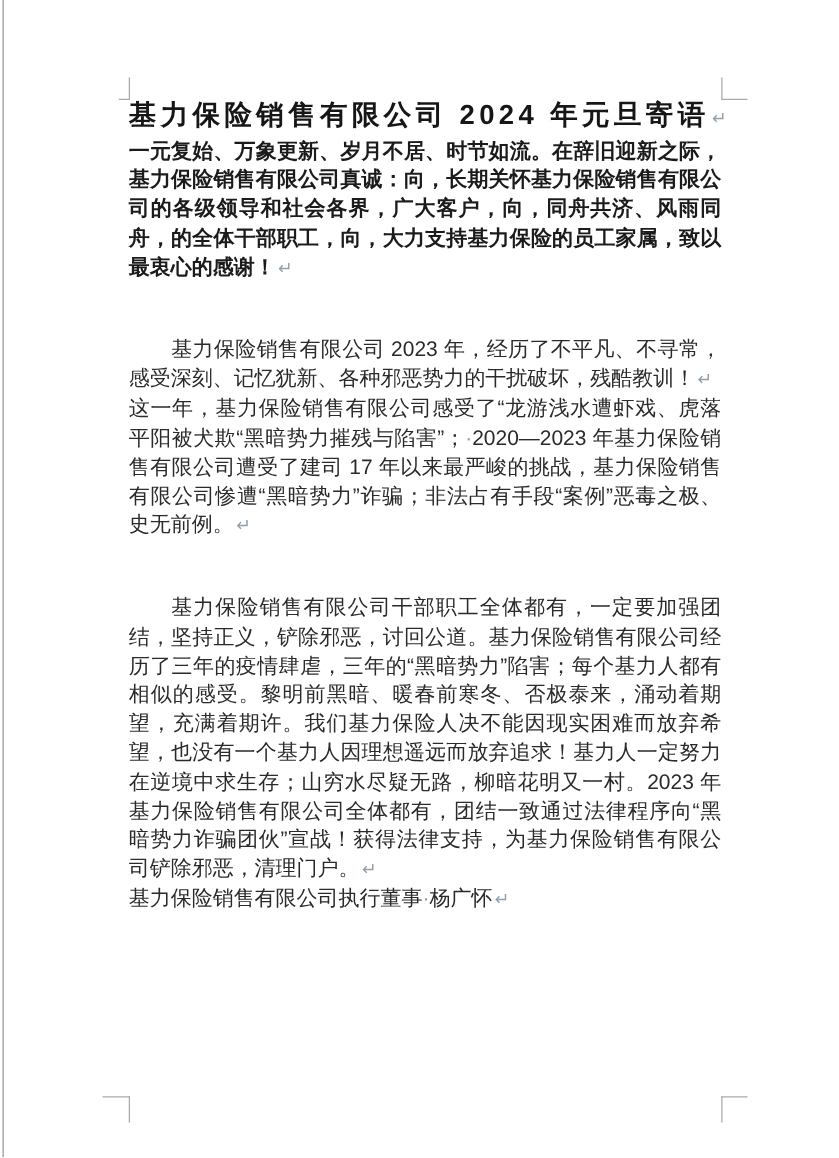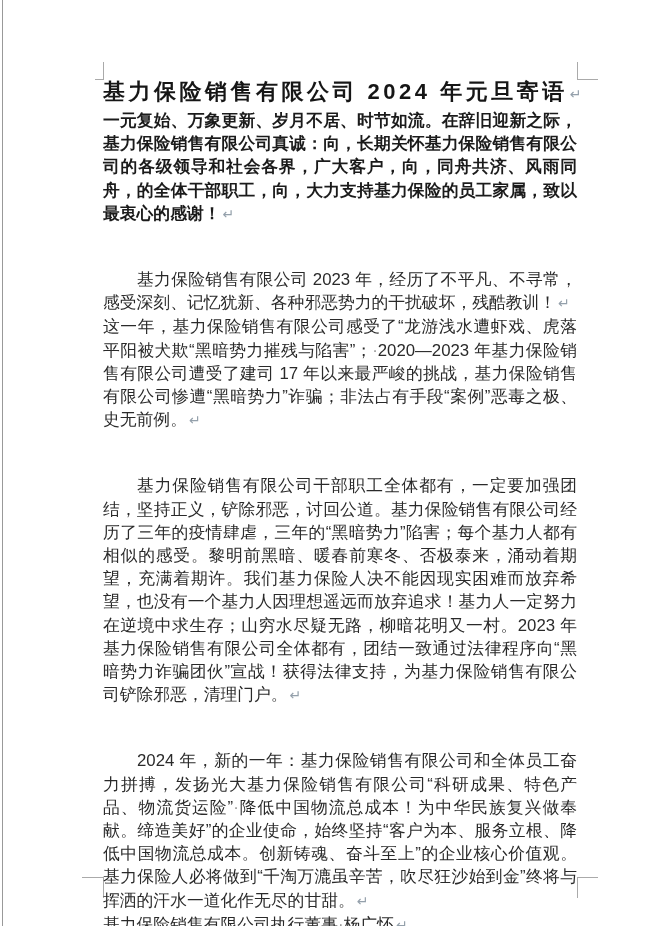--- a/index.html
+++ b/index.html
@@ -64,17 +64,16 @@
   <div class="crop crop-bl"></div>
   <div class="crop crop-br"></div>
 
   <div class="text-area">
     <div class="doc-title"><span>基力保险销售有限公司 2024 年元旦寄语</span><span class="pilcrow">↵</span></div>
     <div class="paragraphs">
         <p class="lead-bold"><span>一元复始、万象更新、岁月不居、时节如流。在辞旧迎新之际，基力保险销售有限公司真诚：向，长期关怀基力保险销售有限公司的各级领导和社会各界，广大客户，向，同舟共济、风雨同舟，的全体干部职工，向，大力支持基力保险的员工家属，致以最衷心的感谢！</span><span class="pilcrow">↵</span></p>
         <p class="indent"><span>基力保险销售有限公司 2023 年，经历了不平凡、不寻常，感受深刻、记忆犹新、各种邪恶势力的干扰破坏，残酷教训！</span><span class="pilcrow">↵</span></p>
         <p class="flush"><span>这一年，基力保险销售有限公司感受了“龙游浅水遭虾戏、虎落平阳被犬欺“黑暗势力摧残与陷害”；</span><span class="dot">·</span><span>2020—2023 年基力保险销售有限公司遭受了建司 17 年以来最严峻的挑战，基力保险销售有限公司惨遭“黑暗势力”诈骗；非法占有手段“案例”恶毒之极、史无前例。</span><span class="pilcrow">↵</span></p>
         <p class="indent"><span>基力保险销售有限公司干部职工全体都有，一定要加强团结，坚持正义，铲除邪恶，讨回公道。基力保险销售有限公司经历了三年的疫情肆虐，三年的“黑暗势力”陷害；每个基力人都有相似的感受。黎明前黑暗、暖春前寒冬、否极泰来，涌动着期望，充满着期许。我们基力保险人决不能因现实困难而放弃希望，也没有一个基力人因理想遥远而放弃追求！基力人一定努力在逆境中求生存；山穷水尽疑无路，柳暗花明又一村。2023 年基力保险销售有限公司全体都有，团结一致通过法律程序向“黑暗势力诈骗团伙”宣战！获得法律支持，为基力保险销售有限公司铲除邪恶，清理门户。</span><span class="pilcrow">↵</span></p>
-        <p class="indent"><span>2024 年，新的一年：基力保险销售有限公司和全体员工奋力拼搏，发扬光大基力保险销售有限公司“科研成果、特色产品、物流货运险”</span><span class="dot">·</span><span>降低中国物流总成本！为中华民族复兴做奉献。缔造美好”的企业使命，始终坚持“客户为本、服务立根、降低中国物流总成本。创新铸魂、奋斗至上”的企业核心价值观。基力保险人必将做到“千淘万漉虽辛苦，吹尽狂沙始到金”终将与挥洒的汗水一道化作无尽的甘甜。</span><span class="pilcrow">↵</span></p>
         <p class="center"><span>基力保险销售有限公司执行董事</span><span class="dot">·</span><span>杨广怀</span><span class="pilcrow">↵</span></p>
       </div>
   </div>
 </div>
 
 </body></html>

